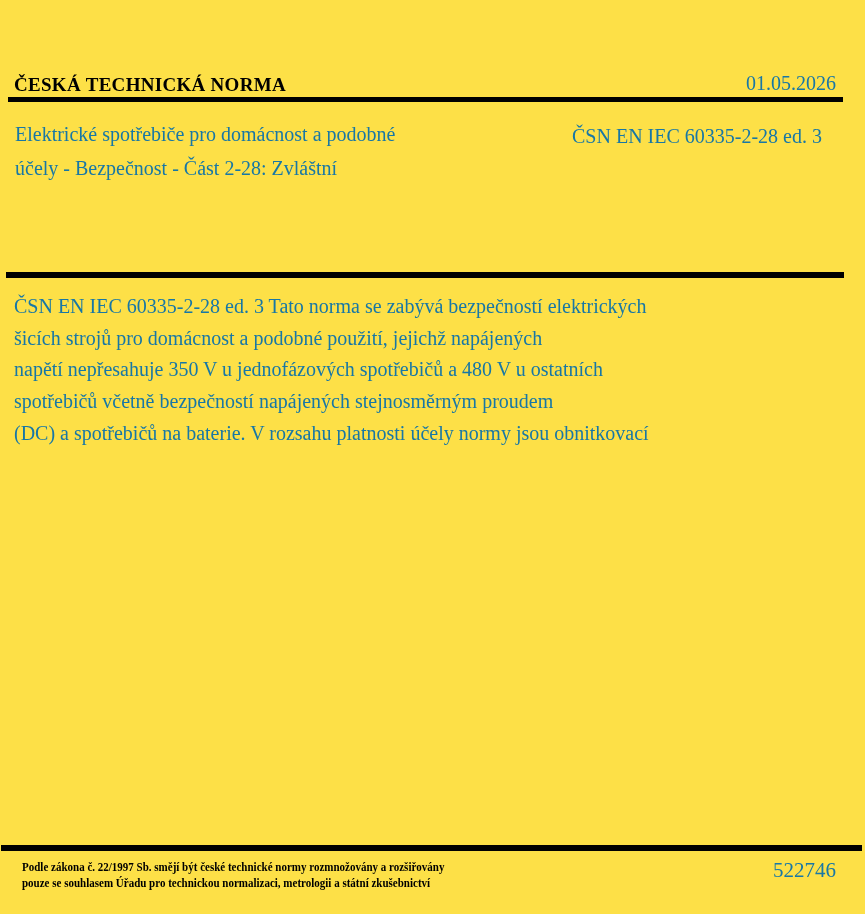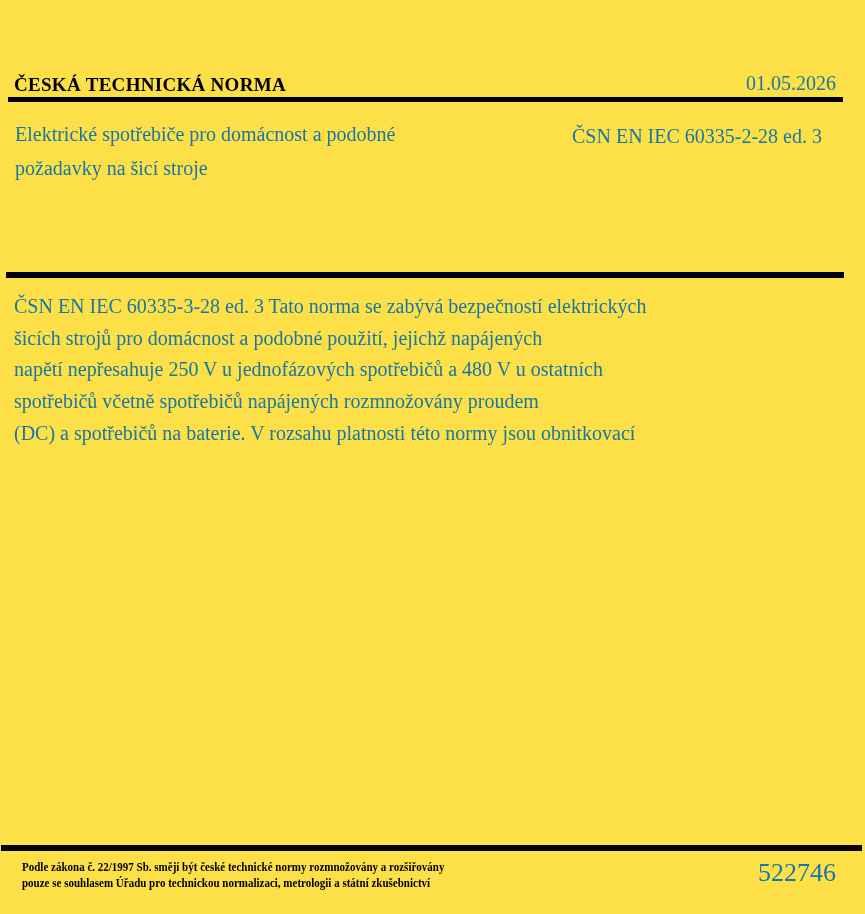--- a/index.html
+++ b/index.html
@@ -95,53 +95,53 @@
     color: #000000;
     transform: scaleX(0.88);
     transform-origin: left top;
   }
   .footer-legal .line { white-space: nowrap; }
 
   .footer-number {
     position: absolute;
     right: 29px;
     top: 858px;
-    font-size: 26px;
+    font-size: 21px;
     color: #1777a6;
     white-space: nowrap;
   }
 </style>
 </head>
 <body>
 
 <div class="page">
 
   <div class="header-title">ČESKÁ TECHNICKÁ NORMA</div>
 
   <div class="header-date">01.05.2026</div>
 
   <div class="rule rule-header"></div>
 
   <div class="doc-title">
     <div class="line">Elektrické spotřebiče pro domácnost a podobné</div>
-    <div class="line">požadavky na šicí stroje</div>
+    <div class="line">účely - Bezpečnost - Část 2-28: Zvláštní</div>
   </div>
 
   <div class="doc-refs">
     <div class="line">ČSN EN IEC 60335-2-28 ed. 3</div>
   </div>
 
   <div class="rule rule-mid"></div>
 
   <div class="abstract">
-    <div class="line">ČSN EN IEC 60335-3-28 ed. 3 Tato norma se zabývá bezpečností elektrických</div>
+    <div class="line">ČSN EN IEC 60335-2-28 ed. 3 Tato norma se zabývá bezpečností elektrických</div>
     <div class="line">šicích strojů pro domácnost a podobné použití, jejichž napájených</div>
-    <div class="line">napětí nepřesahuje 250 V u jednofázových spotřebičů a 480 V u ostatních</div>
-    <div class="line">spotřebičů včetně spotřebičů napájených rozmnožovány proudem</div>
-    <div class="line">(DC) a spotřebičů na baterie. V rozsahu platnosti této normy jsou obnitkovací</div>
+    <div class="line">napětí nepřesahuje 350 V u jednofázových spotřebičů a 480 V u ostatních</div>
+    <div class="line">spotřebičů včetně bezpečností napájených stejnosměrným proudem</div>
+    <div class="line">(DC) a spotřebičů na baterie. V rozsahu platnosti účely normy jsou obnitkovací</div>
   </div>
 
 
   <div class="rule rule-footer"></div>
 
   <div class="footer-legal">
     <div class="line">Podle zákona č. 22/1997 Sb. smějí být české technické normy rozmnožovány a rozšiřovány</div>
     <div class="line">pouze se souhlasem Úřadu pro technickou normalizaci, metrologii a státní zkušebnictví</div>
   </div>
 

